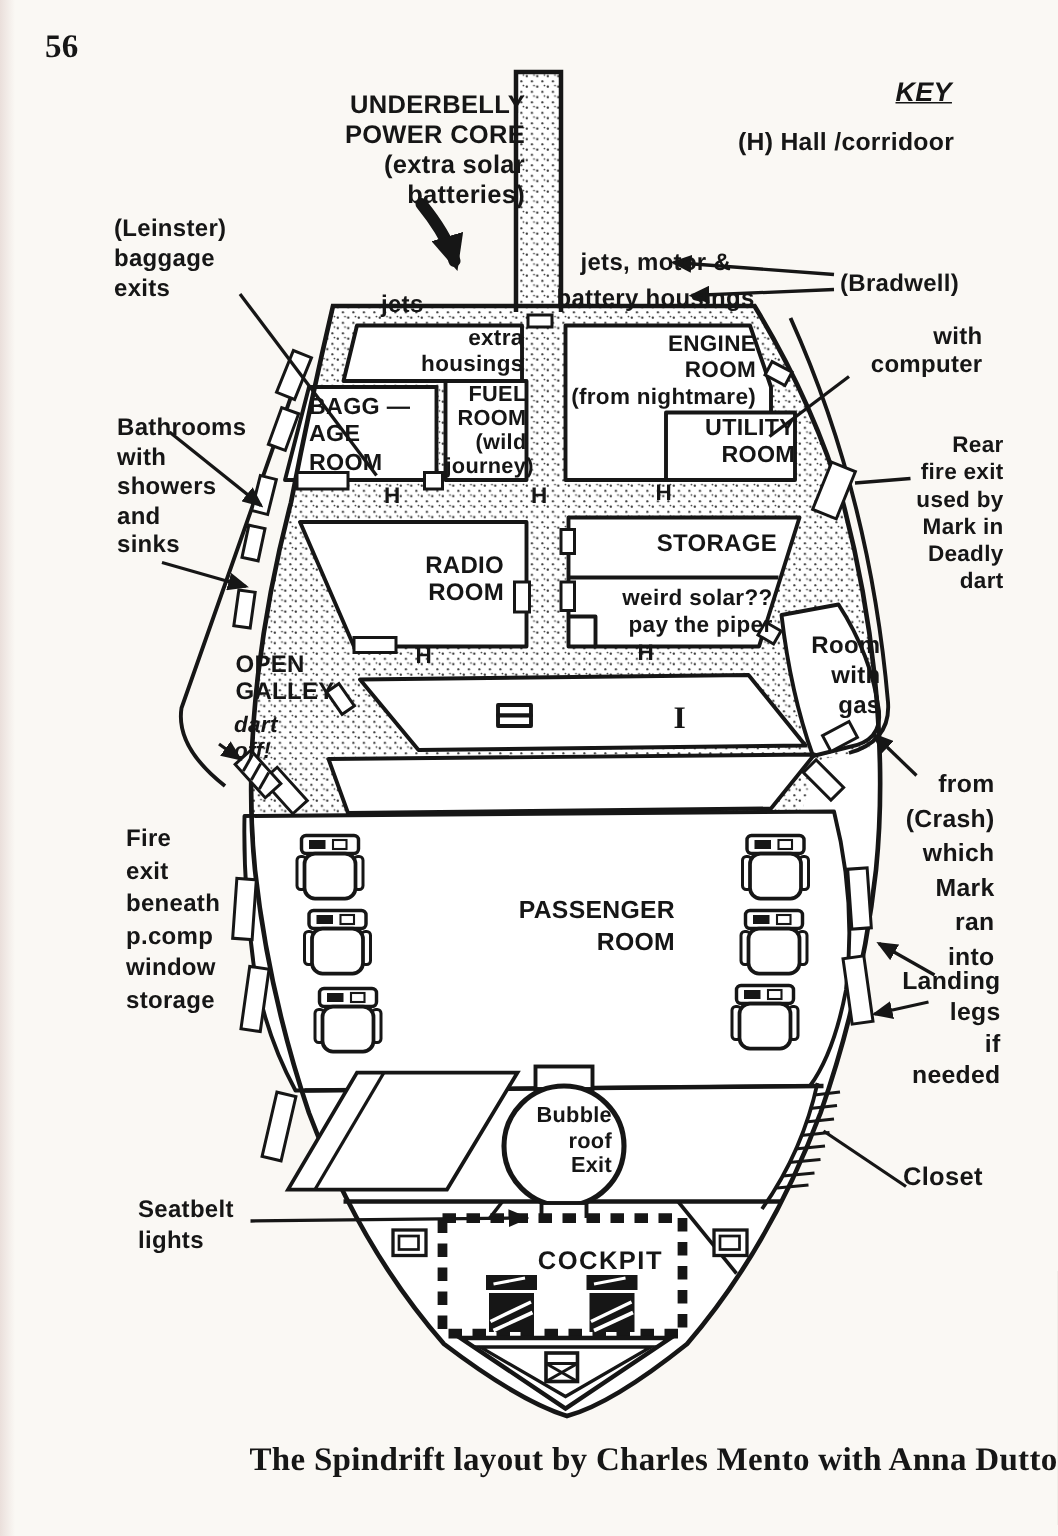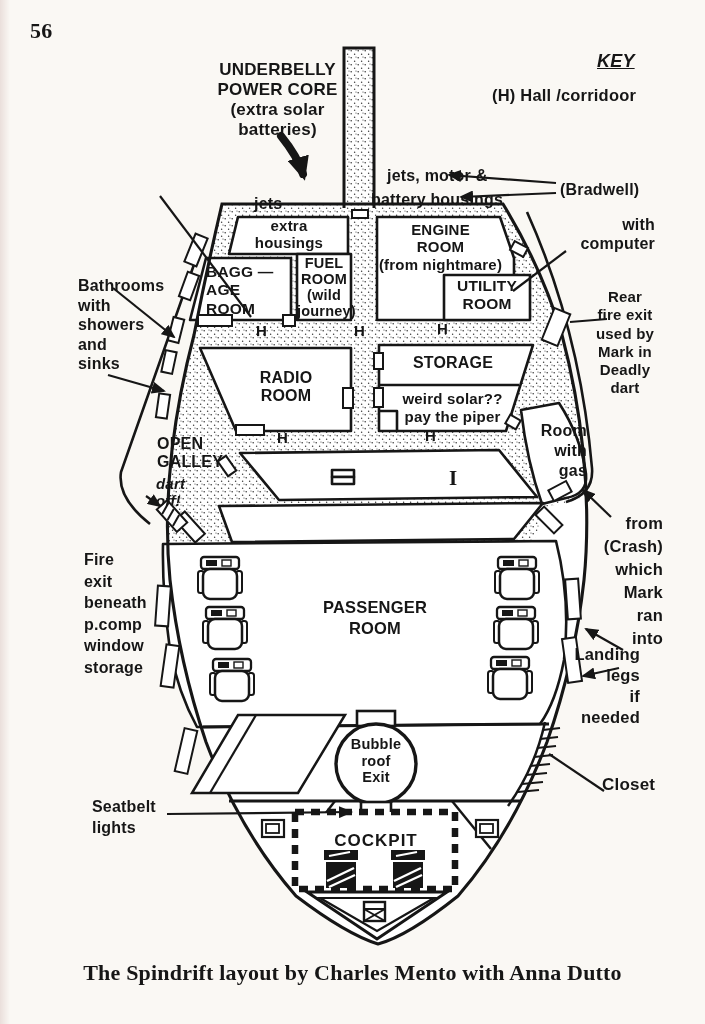--- a/index.html
+++ b/index.html
@@ -8,21 +8,21 @@
     background:#faf8f4;
     font-family:"Liberation Sans",sans-serif;
   }
   .gutter{position:absolute;left:0;top:0;width:10px;height:100%;
     background:linear-gradient(to right,#eadfdb,rgba(250,248,244,0));}
   svg{position:absolute;left:0;top:0;}
   .lbl{
     position:absolute;font-weight:700;color:#161616;
     white-space:pre-line;line-height:1.2;letter-spacing:.2px;
   }
-  .c{text-align:center}
+  .c{text-align:right}
   .r{text-align:right}
   .i{font-style:italic}
   .serif{font-family:"Liberation Serif",serif}
   .underline{text-decoration:underline}
 </style>
 </head>
 <body>
 
 <div class="page">
   <div class="gutter"></div>
@@ -207,20 +207,23 @@
   <div class="lbl serif" style="left:30px;top:18px;font-size:22px">56</div>
 
   <div class="lbl c" style="left:205px;top:60px;width:145px;font-size:17px;line-height:1.18">UNDERBELLY
 POWER CORE
 (extra solar
 batteries)</div>
 
   <div class="lbl i underline" style="left:597px;top:51px;font-size:18px">KEY</div>
   <div class="lbl" style="left:492px;top:86px;font-size:16.5px">(H)   Hall /corridoor</div>
 
+  <div class="lbl" style="left:76px;top:143px;font-size:16px;line-height:1.25">(Leinster)
+baggage
+exits</div>
 
   <div class="lbl" style="left:387px;top:166px;font-size:16px">jets, motor  &amp;</div>
   <div class="lbl" style="left:371px;top:190px;font-size:16px">battery housings</div>
   <div class="lbl" style="left:560px;top:180px;font-size:16px">(Bradwell)</div>
 
   <div class="lbl" style="left:254px;top:194px;font-size:16px">jets</div>
 
   <div class="lbl c" style="left:229px;top:218px;width:120px;font-size:15px;line-height:1.1">extra
 housings</div>
   <div class="lbl c" style="left:377px;top:221px;width:127px;font-size:15px;line-height:1.15">ENGINE
@@ -284,21 +287,21 @@
   <div class="lbl" style="left:84px;top:549px;font-size:16px;line-height:1.35">Fire
 exit
 beneath
 p.comp
 window
 storage</div>
 
   <div class="lbl c" style="left:300px;top:597px;width:150px;font-size:16.5px;line-height:1.3">PASSENGER
 ROOM</div>
 
-  <div class="lbl r" style="left:560px;top:644px;width:80px;font-size:16.5px;line-height:1.28">Landing
+  <div class="lbl r" style="left:587px;top:644px;width:80px;font-size:16.5px;line-height:1.28">Landing
 legs
 if
 needed</div>
 
   <div class="lbl c" style="left:344px;top:736px;width:64px;font-size:14.5px;line-height:1.15">Bubble
 roof
 Exit</div>
 
   <div class="lbl" style="left:602px;top:775px;font-size:17px">Closet</div>
   <div class="lbl" style="left:92px;top:797px;font-size:16px;line-height:1.3">Seatbelt

